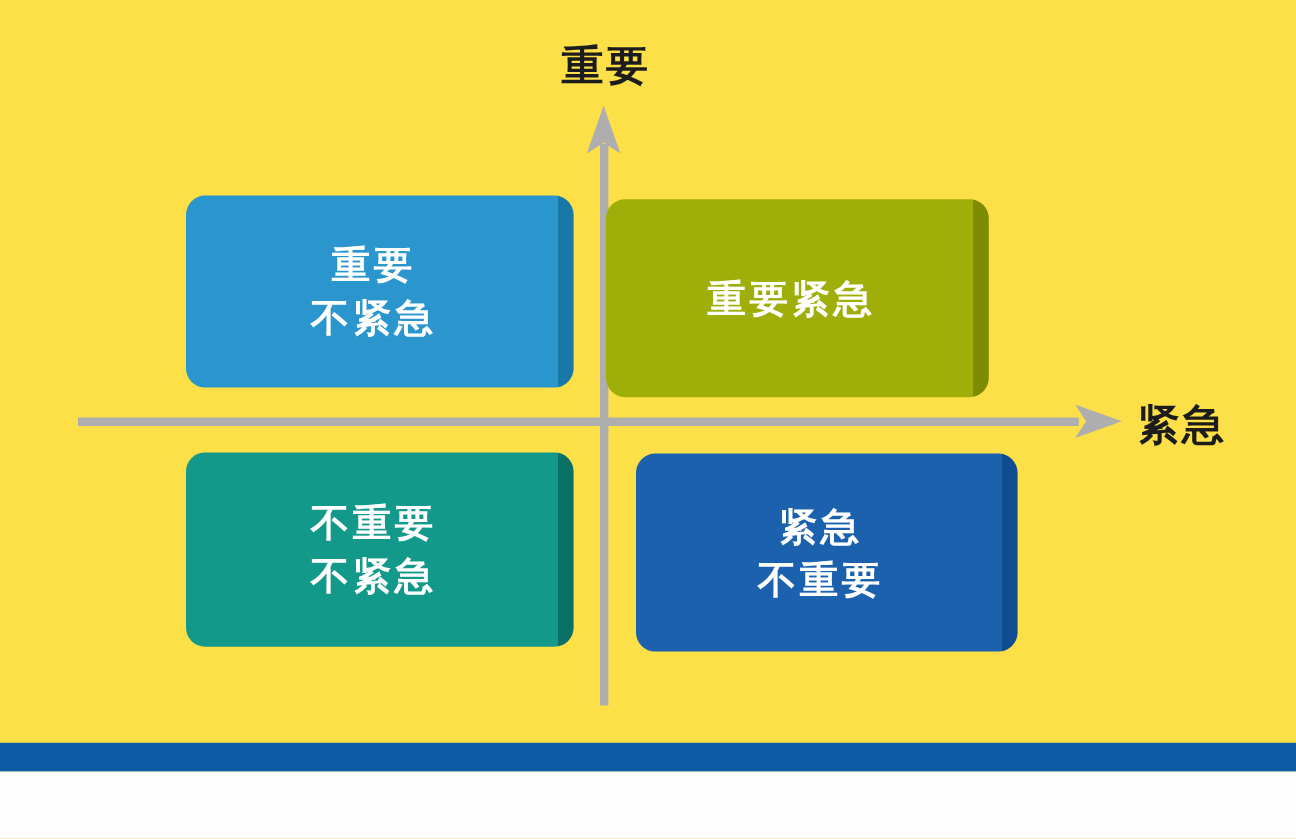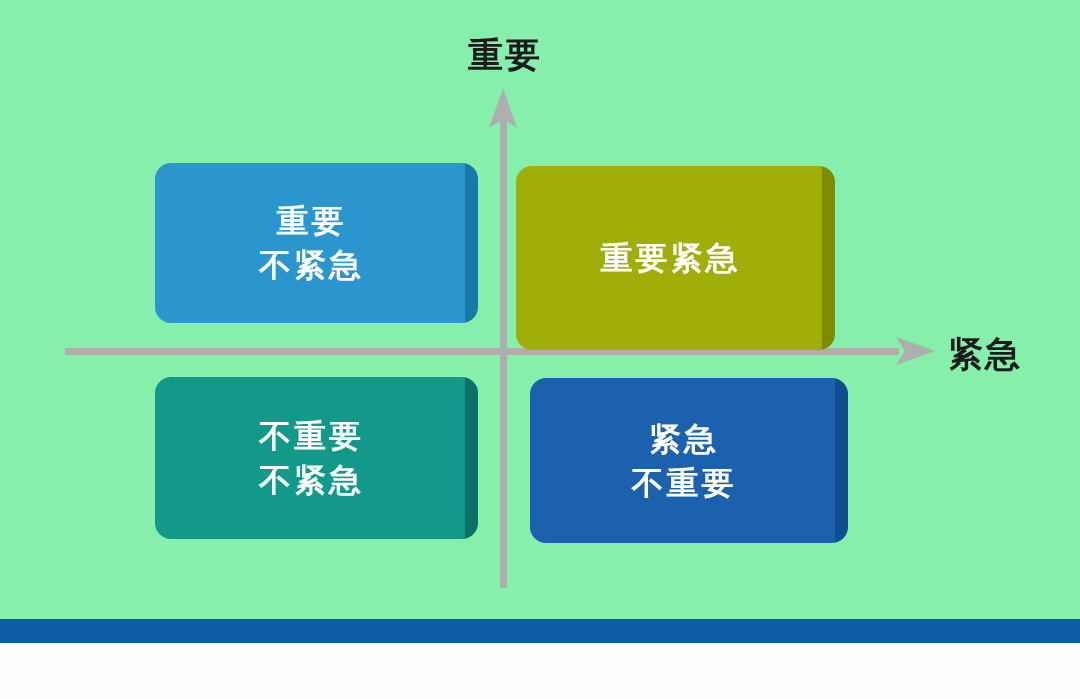--- a/index.html
+++ b/index.html
@@ -6,21 +6,21 @@
     margin: 0;
     padding: 0;
     background: #e8e8e8;
     font-family: "Liberation Sans", "DejaVu Sans", sans-serif;
   }
   .canvas {
     position: relative;
     width: 1080px;
     height: 699px;
     margin: 0 auto;
-    background: #86efac;
+    background: #fde047;
     overflow: hidden;
     text-decoration: underline;
   }
   .axes-svg {
     position: absolute;
     left: 0; top: 0;
     width: 1080px; height: 699px;
     pointer-events: none;
   }
   .axis-label {
@@ -50,21 +50,21 @@
     justify-content: center;
     color: #ffffff;
     font-size: 32px;
     font-weight: 700;
     line-height: 44px;
     letter-spacing: 3px;
     text-align: center;
   }
   .quadrant .box-line { display: block; padding-right: 10px; }
   .q-top-left     { left: 155px; top: 163px; width: 323px; height: 160px; }
-  .q-top-right    { left: 516px; top: 166px; width: 319px; height: 184px; }
+  .q-top-right    { left: 505px; top: 166px; width: 319px; height: 165px; }
   .q-bottom-left  { left: 155px; top: 377px; width: 323px; height: 162px; }
   .q-bottom-right { left: 530px; top: 378px; width: 318px; height: 165px; }
 
   .bottom-bar {
     position: absolute;
     left: 0; top: 619px;
     width: 1080px; height: 24px;
   }
   .footer-area {
     position: absolute;

